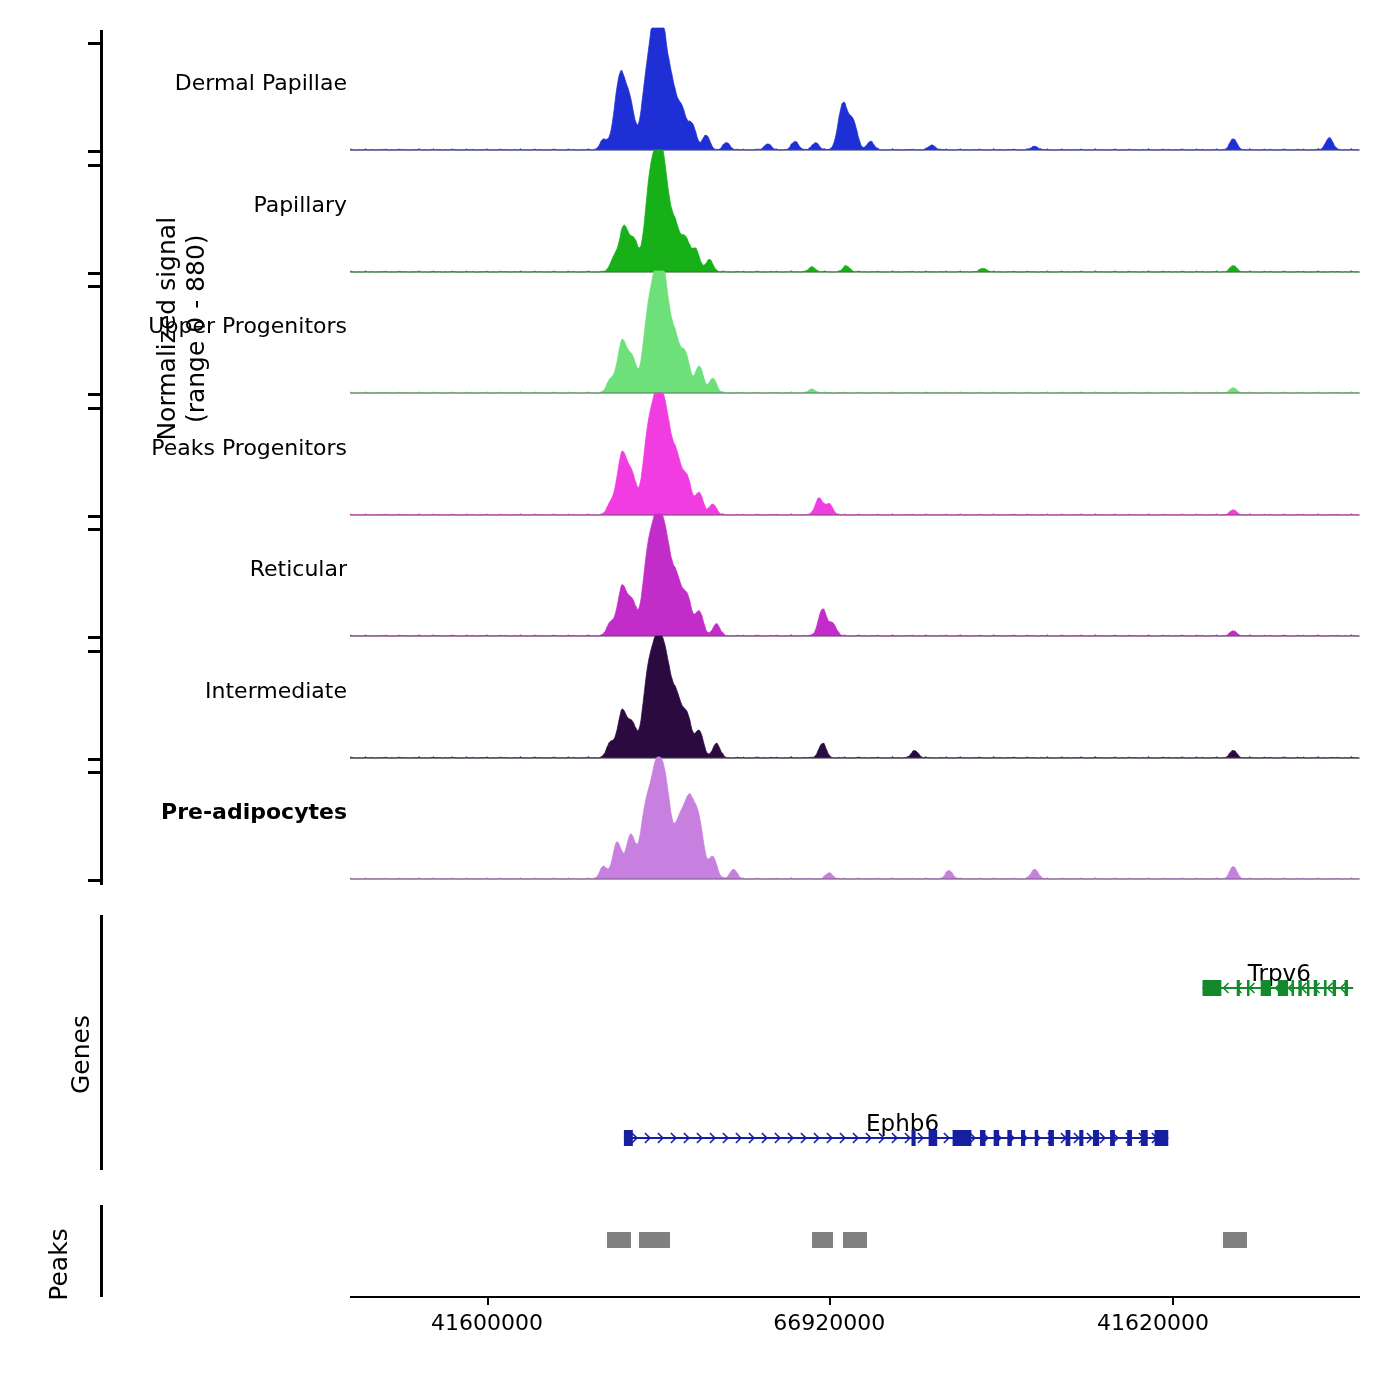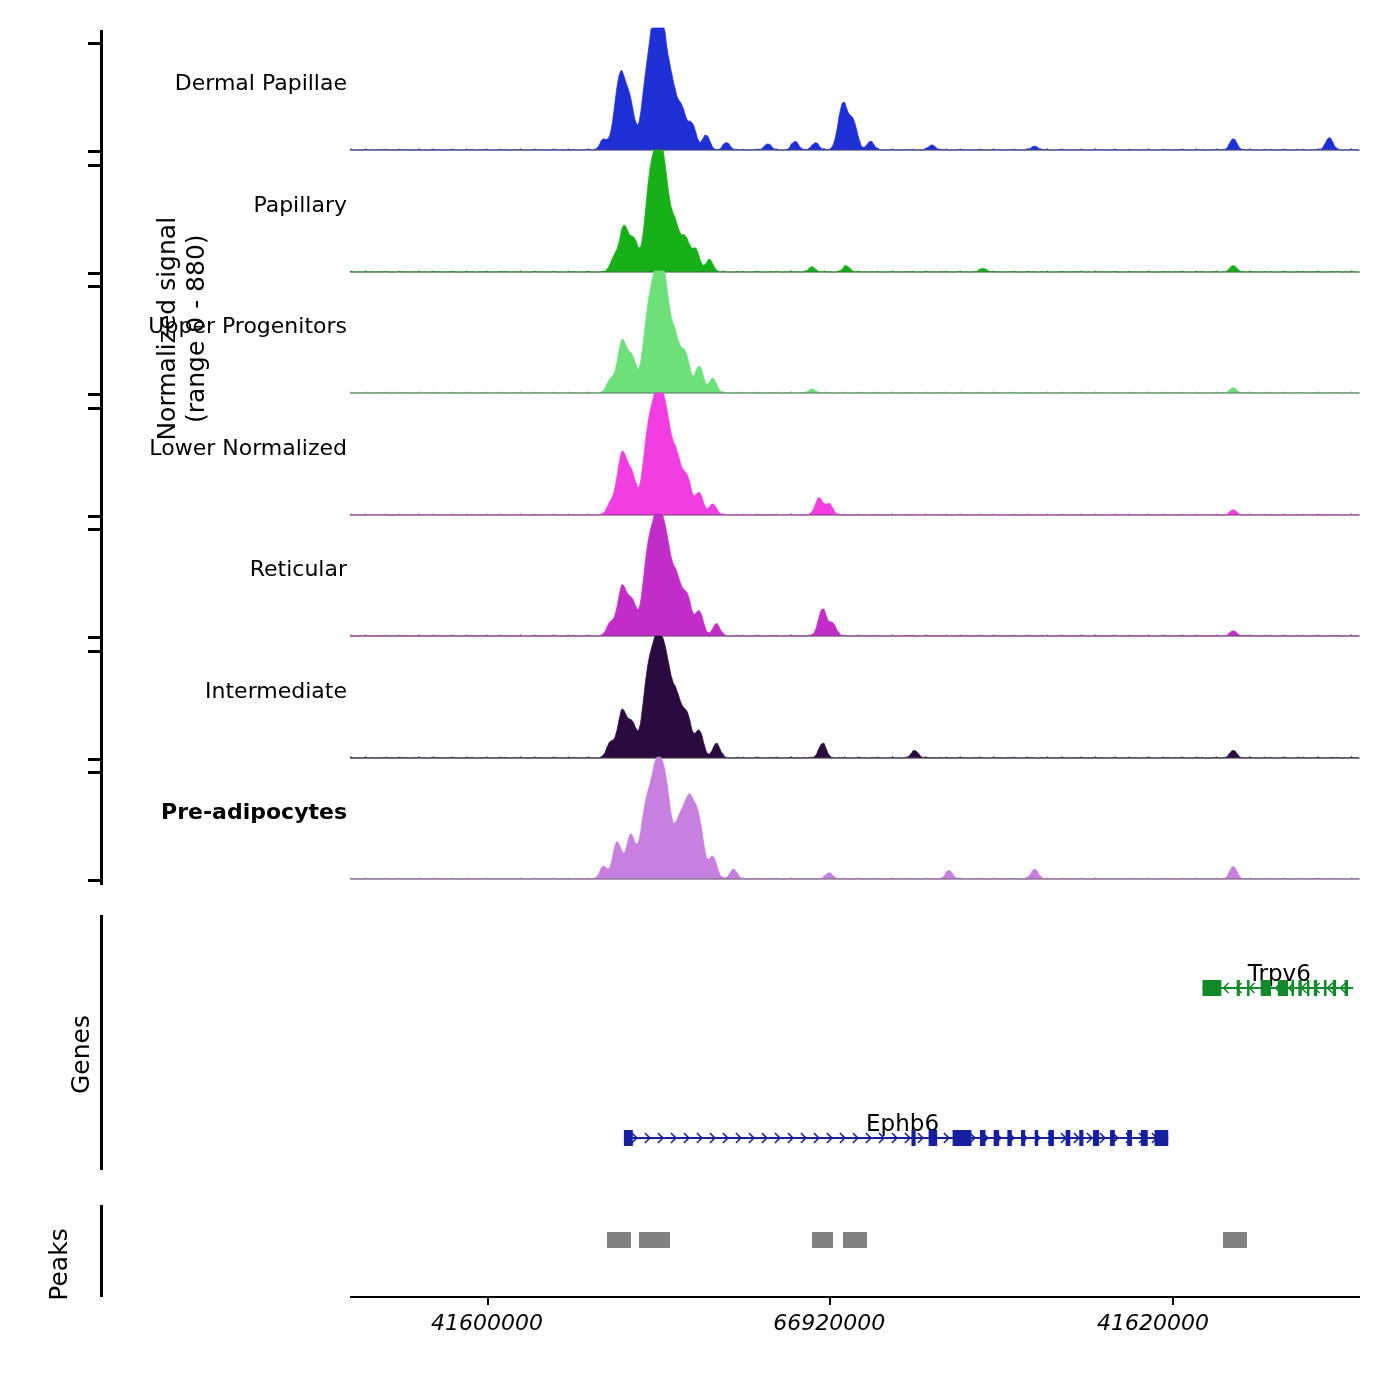--- a/index.html
+++ b/index.html
@@ -57,21 +57,21 @@
   .genes-panel{position:absolute;left:350px;top:910px;width:1010px;height:280px;}
   .gene-name{position:absolute;font-size:23px;white-space:nowrap;}
 
   
   .peaks-panel{position:absolute;left:350px;top:1205px;width:1010px;height:70px;}
   .peak{position:absolute;height:16px;background:#808080;top:27px;}
 
   
   .xaxis-line{position:absolute;left:350px;top:1296px;width:1010px;height:2px;background:#000;}
   .xtick{position:absolute;width:2px;height:9px;background:#000;top:1296px;}
-  .xticklabel{position:absolute;top:1310px;font-size:22px;transform:translateX(-50%);white-space:nowrap;font-style:italic;}
+  .xticklabel{position:absolute;top:1310px;font-size:22px;transform:translateX(-50%);white-space:nowrap;}
   .xaxis-title{position:absolute;left:350px;top:1345px;width:1010px;text-align:center;font-size:28px;}
 </style>
 </head>
 <body>
 
 <div class="root">
 
   <div class="ylabel">Normalized signal
 (range 0 - 880)</div>
   <div class="ylabel-genes">Genes</div>
@@ -97,21 +97,21 @@
         </svg>
       </div>
       <div class="track" style="top: 265px;">
         <div class="tracklabel">Upper Progenitors</div>
         <svg viewBox="0 0 1010 130" preserveAspectRatio="none">
           <path d="M0,128 L0,127.3 L1,126.9 L2,127.7 L3,127.5 L4,128.0 L5,128.0 L6,128.0 L7,128.0 L8,128.0 L9,127.8 L10,128.0 L11,128.0 L12,128.0 L13,127.9 L14,128.0 L15,126.8 L16,127.0 L17,128.0 L18,127.7 L19,128.0 L20,128.0 L21,127.4 L22,127.6 L23,128.0 L24,128.0 L25,128.0 L26,128.0 L27,128.0 L28,127.8 L29,128.0 L30,127.3 L31,127.9 L32,128.0 L33,127.5 L34,127.4 L35,127.6 L36,126.9 L37,127.7 L38,128.0 L39,128.0 L40,128.0 L41,128.0 L42,127.6 L43,128.0 L44,128.0 L45,128.0 L46,128.0 L47,128.0 L48,127.0 L49,127.2 L50,127.6 L51,127.2 L52,128.0 L53,128.0 L54,127.4 L55,127.8 L56,128.0 L57,127.7 L58,128.0 L59,128.0 L60,128.0 L61,128.0 L62,128.0 L63,127.1 L64,128.0 L65,128.0 L66,127.6 L67,128.0 L68,127.6 L69,126.6 L70,127.5 L71,128.0 L72,128.0 L73,128.0 L74,128.0 L75,127.7 L76,128.0 L77,128.0 L78,128.0 L79,128.0 L80,128.0 L81,127.4 L82,127.6 L83,127.3 L84,126.8 L85,128.0 L86,128.0 L87,127.6 L88,128.0 L89,127.7 L90,127.3 L91,128.0 L92,128.0 L93,128.0 L94,128.0 L95,128.0 L96,127.3 L97,128.0 L98,128.0 L99,127.7 L100,128.0 L101,127.7 L102,126.8 L103,127.5 L104,127.4 L105,127.6 L106,128.0 L107,128.0 L108,128.0 L109,128.0 L110,128.0 L111,127.8 L112,128.0 L113,128.0 L114,128.0 L115,128.0 L116,127.2 L117,126.8 L118,127.9 L119,127.8 L120,127.7 L121,128.0 L122,127.6 L123,127.2 L124,128.0 L125,128.0 L126,128.0 L127,128.0 L128,128.0 L129,127.8 L130,128.0 L131,127.6 L132,127.7 L133,128.0 L134,127.8 L135,127.3 L136,127.7 L137,126.9 L138,127.2 L139,128.0 L140,128.0 L141,128.0 L142,128.0 L143,127.8 L144,127.8 L145,128.0 L146,128.0 L147,128.0 L148,128.0 L149,127.4 L150,127.0 L151,127.7 L152,127.2 L153,127.7 L154,128.0 L155,127.6 L156,127.5 L157,128.0 L158,127.6 L159,128.0 L160,128.0 L161,128.0 L162,128.0 L163,128.0 L164,127.4 L165,127.7 L166,128.0 L167,127.8 L168,127.9 L169,127.9 L170,126.7 L171,127.1 L172,128.0 L173,127.8 L174,128.0 L175,128.0 L176,127.8 L177,128.0 L178,128.0 L179,128.0 L180,128.0 L181,128.0 L182,127.8 L183,127.7 L184,127.6 L185,126.8 L186,127.7 L187,128.0 L188,127.6 L189,127.9 L190,127.9 L191,127.1 L192,128.0 L193,128.0 L194,128.0 L195,128.0 L196,128.0 L197,127.5 L198,127.9 L199,128.0 L200,127.7 L201,128.0 L202,128.0 L203,126.9 L204,127.3 L205,127.5 L206,127.2 L207,128.0 L208,128.0 L209,127.9 L210,128.0 L211,128.0 L212,127.7 L213,128.0 L214,128.0 L215,128.0 L216,128.0 L217,127.7 L218,126.7 L219,127.6 L220,127.9 L221,127.5 L222,128.0 L223,127.8 L224,127.0 L225,127.9 L226,128.0 L227,128.0 L228,128.0 L229,128.0 L230,127.9 L231,128.0 L232,127.9 L233,127.5 L234,128.0 L235,128.0 L236,127.3 L237,127.7 L238,127.1 L239,126.8 L240,128.0 L241,128.0 L242,128.0 L243,128.0 L244,128.0 L245,127.6 L246,128.0 L247,128.0 L248,128.0 L249,127.9 L250,127.7 L251,126.6 L252,126.8 L253,125.7 L254,124.6 L255,123.6 L256,121.4 L257,118.6 L258,117.0 L259,114.7 L260,113.4 L261,112.4 L262,111.4 L263,110.3 L264,108.5 L265,105.3 L266,101.2 L267,96.8 L268,91.3 L269,85.6 L270,80.9 L271,76.3 L272,74.0 L273,74.6 L274,75.5 L275,77.8 L276,80.3 L277,82.6 L278,84.3 L279,85.8 L280,86.8 L281,87.8 L282,89.2 L283,91.3 L284,93.8 L285,97.2 L286,99.4 L287,102.3 L288,104.0 L289,102.9 L290,99.9 L291,95.1 L292,87.2 L293,79.4 L294,70.7 L295,61.6 L296,52.9 L297,45.0 L298,37.7 L299,31.5 L300,26.0 L301,20.3 L302,15.2 L303,10.0 L304,6.0 L305,6.0 L306,6.0 L307,6.0 L308,6.0 L309,6.0 L310,6.0 L311,6.0 L312,6.0 L313,6.0 L314,6.0 L315,7.3 L316,15.1 L317,23.3 L318,31.3 L319,37.6 L320,44.5 L321,50.4 L322,54.1 L323,58.1 L324,61.1 L325,63.2 L326,67.0 L327,71.0 L328,74.3 L329,77.6 L330,80.1 L331,81.8 L332,82.8 L333,83.4 L334,83.6 L335,85.3 L336,87.5 L337,90.2 L338,94.4 L339,98.6 L340,102.3 L341,107.1 L342,109.9 L343,110.8 L344,110.4 L345,108.7 L346,105.6 L347,103.6 L348,101.7 L349,100.9 L350,101.5 L351,103.4 L352,105.7 L353,109.8 L354,113.3 L355,115.9 L356,118.7 L357,119.6 L358,118.5 L359,117.9 L360,116.0 L361,114.2 L362,113.6 L363,113.3 L364,113.9 L365,115.5 L366,117.7 L367,119.5 L368,122.4 L369,124.3 L370,125.6 L371,126.7 L372,126.7 L373,126.3 L374,127.4 L375,127.6 L376,127.7 L377,128.0 L378,128.0 L379,127.6 L380,128.0 L381,128.0 L382,128.0 L383,128.0 L384,128.0 L385,127.8 L386,128.0 L387,127.3 L388,127.1 L389,128.0 L390,127.9 L391,127.5 L392,128.0 L393,127.2 L394,127.1 L395,128.0 L396,128.0 L397,128.0 L398,128.0 L399,128.0 L400,127.7 L401,128.0 L402,128.0 L403,128.0 L404,128.0 L405,127.6 L406,127.0 L407,127.5 L408,127.0 L409,127.5 L410,128.0 L411,128.0 L412,127.9 L413,128.0 L414,127.6 L415,128.0 L416,128.0 L417,128.0 L418,128.0 L419,128.0 L420,127.3 L421,127.2 L422,128.0 L423,127.5 L424,127.8 L425,128.0 L426,127.1 L427,127.2 L428,128.0 L429,127.7 L430,128.0 L431,128.0 L432,128.0 L433,128.0 L434,128.0 L435,127.6 L436,128.0 L437,128.0 L438,127.8 L439,127.7 L440,127.6 L441,126.6 L442,127.3 L443,128.0 L444,127.8 L445,128.0 L446,128.0 L447,127.4 L448,128.0 L449,128.0 L450,128.0 L451,128.0 L452,128.0 L453,127.5 L454,127.4 L455,127.4 L456,126.5 L457,126.9 L458,126.4 L459,125.0 L460,124.6 L461,124.2 L462,123.5 L463,124.4 L464,124.8 L465,125.4 L466,126.1 L467,126.7 L468,126.7 L469,127.5 L470,127.8 L471,127.9 L472,128.0 L473,127.9 L474,126.7 L475,127.3 L476,127.7 L477,127.4 L478,128.0 L479,128.0 L480,127.5 L481,128.0 L482,128.0 L483,128.0 L484,128.0 L485,128.0 L486,128.0 L487,128.0 L488,127.7 L489,127.0 L490,128.0 L491,128.0 L492,127.5 L493,128.0 L494,127.4 L495,126.8 L496,128.0 L497,128.0 L498,128.0 L499,128.0 L500,128.0 L501,127.6 L502,128.0 L503,128.0 L504,128.0 L505,128.0 L506,128.0 L507,127.1 L508,127.5 L509,127.1 L510,127.1 L511,128.0 L512,128.0 L513,127.7 L514,128.0 L515,127.8 L516,127.7 L517,128.0 L518,128.0 L519,128.0 L520,128.0 L521,127.8 L522,127.1 L523,128.0 L524,127.7 L525,127.7 L526,128.0 L527,127.4 L528,126.9 L529,127.8 L530,127.6 L531,128.0 L532,128.0 L533,128.0 L534,128.0 L535,128.0 L536,127.8 L537,128.0 L538,128.0 L539,128.0 L540,127.7 L541,127.9 L542,126.8 L543,126.9 L544,128.0 L545,127.8 L546,128.0 L547,128.0 L548,127.5 L549,127.6 L550,128.0 L551,128.0 L552,128.0 L553,128.0 L554,128.0 L555,127.6 L556,128.0 L557,127.3 L558,127.8 L559,128.0 L560,127.5 L561,127.3 L562,127.7 L563,127.0 L564,127.8 L565,128.0 L566,128.0 L567,128.0 L568,128.0 L569,127.6 L570,128.0 L571,128.0 L572,128.0 L573,128.0 L574,128.0 L575,126.9 L576,127.0 L577,127.7 L578,127.3 L579,128.0 L580,128.0 L581,127.5 L582,127.8 L583,128.0 L584,127.8 L585,128.0 L586,128.0 L587,128.0 L588,128.0 L589,128.0 L590,127.1 L591,127.8 L592,128.0 L593,127.6 L594,127.9 L595,127.7 L596,126.7 L597,127.6 L598,128.0 L599,128.0 L600,128.0 L601,128.0 L602,127.7 L603,128.0 L604,128.0 L605,128.0 L606,128.0 L607,128.0 L608,127.3 L609,127.5 L610,127.3 L611,126.8 L612,128.0 L613,128.0 L614,127.6 L615,128.0 L616,127.9 L617,127.4 L618,128.0 L619,128.0 L620,128.0 L621,128.0 L622,128.0 L623,127.2 L624,127.9 L625,128.0 L626,127.6 L627,128.0 L628,127.8 L629,126.8 L630,127.5 L631,127.6 L632,127.6 L633,128.0 L634,128.0 L635,128.0 L636,128.0 L637,128.0 L638,127.8 L639,128.0 L640,128.0 L641,127.8 L642,128.0 L643,127.2 L644,126.7 L645,127.8 L646,127.9 L647,127.7 L648,128.0 L649,127.8 L650,127.3 L651,128.0 L652,128.0 L653,128.0 L654,128.0 L655,128.0 L656,127.6 L657,128.0 L658,127.5 L659,127.5 L660,128.0 L661,127.8 L662,127.2 L663,127.7 L664,127.0 L665,127.3 L666,128.0 L667,128.0 L668,128.0 L669,128.0 L670,127.9 L671,127.7 L672,128.0 L673,128.0 L674,128.0 L675,128.0 L676,127.4 L677,126.9 L678,127.6 L679,127.3 L680,127.7 L681,128.0 L682,127.7 L683,127.5 L684,128.0 L685,127.7 L686,128.0 L687,128.0 L688,128.0 L689,128.0 L690,128.0 L691,127.3 L692,127.6 L693,128.0 L694,127.8 L695,127.8 L696,127.9 L697,126.8 L698,127.1 L699,128.0 L700,127.9 L701,128.0 L702,128.0 L703,127.9 L704,128.0 L705,128.0 L706,128.0 L707,128.0 L708,128.0 L709,127.7 L710,127.5 L711,127.6 L712,126.8 L713,127.6 L714,128.0 L715,127.7 L716,127.9 L717,128.0 L718,127.2 L719,128.0 L720,128.0 L721,128.0 L722,128.0 L723,128.0 L724,127.4 L725,127.8 L726,128.0 L727,127.6 L728,128.0 L729,128.0 L730,126.9 L731,127.2 L732,127.6 L733,127.3 L734,128.0 L735,128.0 L736,128.0 L737,128.0 L738,128.0 L739,127.7 L740,128.0 L741,128.0 L742,128.0 L743,128.0 L744,127.7 L745,126.6 L746,127.5 L747,127.9 L748,127.5 L749,128.0 L750,128.0 L751,127.1 L752,128.0 L753,128.0 L754,128.0 L755,128.0 L756,128.0 L757,127.8 L758,128.0 L759,127.9 L760,127.4 L761,128.0 L762,128.0 L763,127.3 L764,127.6 L765,127.2 L766,126.9 L767,128.0 L768,128.0 L769,128.0 L770,128.0 L771,128.0 L772,127.6 L773,128.0 L774,128.0 L775,128.0 L776,128.0 L777,127.9 L778,126.9 L779,127.6 L780,127.4 L781,127.4 L782,128.0 L783,127.9 L784,127.3 L785,128.0 L786,127.7 L787,127.9 L788,128.0 L789,128.0 L790,128.0 L791,128.0 L792,127.7 L793,127.4 L794,128.0 L795,128.0 L796,127.7 L797,128.0 L798,127.1 L799,126.7 L800,127.9 L801,127.8 L802,128.0 L803,128.0 L804,128.0 L805,127.7 L806,128.0 L807,128.0 L808,128.0 L809,128.0 L810,128.0 L811,127.5 L812,127.8 L813,127.0 L814,127.2 L815,128.0 L816,127.8 L817,127.7 L818,128.0 L819,127.2 L820,127.6 L821,128.0 L822,128.0 L823,128.0 L824,128.0 L825,127.8 L826,127.6 L827,128.0 L828,127.7 L829,128.0 L830,128.0 L831,127.2 L832,127.0 L833,127.6 L834,127.1 L835,128.0 L836,128.0 L837,128.0 L838,128.0 L839,128.0 L840,127.7 L841,128.0 L842,128.0 L843,128.0 L844,128.0 L845,128.0 L846,126.8 L847,127.3 L848,128.0 L849,127.5 L850,128.0 L851,128.0 L852,127.1 L853,127.6 L854,128.0 L855,128.0 L856,128.0 L857,128.0 L858,128.0 L859,128.0 L860,128.0 L861,127.4 L862,128.0 L863,128.0 L864,127.5 L865,127.6 L866,127.4 L867,126.7 L868,127.8 L869,128.0 L870,128.0 L871,128.0 L872,128.0 L873,127.4 L874,127.9 L875,127.8 L876,127.5 L877,127.2 L878,126.6 L879,125.0 L880,124.5 L881,123.7 L882,122.7 L883,123.1 L884,123.2 L885,122.9 L886,124.2 L887,125.1 L888,125.7 L889,126.8 L890,127.3 L891,127.6 L892,127.8 L893,127.9 L894,127.3 L895,128.0 L896,128.0 L897,127.7 L898,128.0 L899,127.4 L900,126.6 L901,127.6 L902,127.8 L903,127.8 L904,128.0 L905,128.0 L906,127.6 L907,128.0 L908,128.0 L909,128.0 L910,128.0 L911,128.0 L912,127.7 L913,127.9 L914,127.3 L915,127.0 L916,128.0 L917,128.0 L918,127.5 L919,128.0 L920,127.4 L921,127.2 L922,128.0 L923,128.0 L924,128.0 L925,128.0 L926,128.0 L927,127.5 L928,128.0 L929,128.0 L930,127.9 L931,128.0 L932,127.6 L933,126.9 L934,127.5 L935,127.1 L936,127.5 L937,128.0 L938,128.0 L939,127.9 L940,128.0 L941,127.8 L942,128.0 L943,128.0 L944,128.0 L945,128.0 L946,128.0 L947,127.2 L948,127.0 L949,128.0 L950,127.6 L951,127.8 L952,128.0 L953,127.2 L954,127.2 L955,128.0 L956,127.9 L957,128.0 L958,128.0 L959,128.0 L960,128.0 L961,128.0 L962,127.6 L963,128.0 L964,128.0 L965,127.8 L966,127.5 L967,127.6 L968,126.7 L969,127.3 L970,128.0 L971,128.0 L972,128.0 L973,128.0 L974,127.5 L975,128.0 L976,128.0 L977,128.0 L978,128.0 L979,128.0 L980,127.5 L981,127.4 L982,127.7 L983,127.2 L984,127.9 L985,128.0 L986,127.3 L987,127.5 L988,127.8 L989,127.3 L990,128.0 L991,128.0 L992,128.0 L993,128.0 L994,128.0 L995,127.4 L996,128.0 L997,128.0 L998,127.9 L999,128.0 L1000,127.9 L1001,126.6 L1002,127.2 L1003,127.8 L1004,127.5 L1005,128.0 L1006,128.0 L1007,127.6 L1008,128.0 L1009,128.0 L1009,128 Z" fill="#6ee07a" stroke="#6ee07a" stroke-width="0.7"></path>
           <line x1="0" y1="128" x2="1010" y2="128" stroke="#555" stroke-width="0.8"></line>
         </svg>
       </div>
       <div class="track" style="top: 386.5px;">
-        <div class="tracklabel">Lower Normalized</div>
+        <div class="tracklabel">Peaks Progenitors</div>
         <svg viewBox="0 0 1010 130" preserveAspectRatio="none">
           <path d="M0,128 L0,127.3 L1,126.9 L2,127.7 L3,127.5 L4,128.0 L5,128.0 L6,128.0 L7,128.0 L8,128.0 L9,127.8 L10,128.0 L11,128.0 L12,128.0 L13,127.9 L14,128.0 L15,126.8 L16,127.0 L17,128.0 L18,127.7 L19,128.0 L20,128.0 L21,127.4 L22,127.6 L23,128.0 L24,128.0 L25,128.0 L26,128.0 L27,128.0 L28,127.8 L29,128.0 L30,127.3 L31,127.9 L32,128.0 L33,127.5 L34,127.4 L35,127.6 L36,126.9 L37,127.7 L38,128.0 L39,128.0 L40,128.0 L41,128.0 L42,127.6 L43,128.0 L44,128.0 L45,128.0 L46,128.0 L47,128.0 L48,127.0 L49,127.2 L50,127.6 L51,127.2 L52,128.0 L53,128.0 L54,127.4 L55,127.8 L56,128.0 L57,127.7 L58,128.0 L59,128.0 L60,128.0 L61,128.0 L62,128.0 L63,127.1 L64,128.0 L65,128.0 L66,127.6 L67,128.0 L68,127.6 L69,126.6 L70,127.5 L71,128.0 L72,128.0 L73,128.0 L74,128.0 L75,127.7 L76,128.0 L77,128.0 L78,128.0 L79,128.0 L80,128.0 L81,127.4 L82,127.6 L83,127.3 L84,126.8 L85,128.0 L86,128.0 L87,127.6 L88,128.0 L89,127.7 L90,127.3 L91,128.0 L92,128.0 L93,128.0 L94,128.0 L95,128.0 L96,127.3 L97,128.0 L98,128.0 L99,127.7 L100,128.0 L101,127.7 L102,126.8 L103,127.5 L104,127.4 L105,127.6 L106,128.0 L107,128.0 L108,128.0 L109,128.0 L110,128.0 L111,127.8 L112,128.0 L113,128.0 L114,128.0 L115,128.0 L116,127.2 L117,126.8 L118,127.9 L119,127.8 L120,127.7 L121,128.0 L122,127.6 L123,127.2 L124,128.0 L125,128.0 L126,128.0 L127,128.0 L128,128.0 L129,127.8 L130,128.0 L131,127.6 L132,127.7 L133,128.0 L134,127.8 L135,127.3 L136,127.7 L137,126.9 L138,127.2 L139,128.0 L140,128.0 L141,128.0 L142,128.0 L143,127.8 L144,127.8 L145,128.0 L146,128.0 L147,128.0 L148,128.0 L149,127.4 L150,127.0 L151,127.7 L152,127.2 L153,127.7 L154,128.0 L155,127.6 L156,127.5 L157,128.0 L158,127.6 L159,128.0 L160,128.0 L161,128.0 L162,128.0 L163,128.0 L164,127.4 L165,127.7 L166,128.0 L167,127.8 L168,127.9 L169,127.9 L170,126.7 L171,127.1 L172,128.0 L173,127.8 L174,128.0 L175,128.0 L176,127.8 L177,128.0 L178,128.0 L179,128.0 L180,128.0 L181,128.0 L182,127.8 L183,127.7 L184,127.6 L185,126.8 L186,127.7 L187,128.0 L188,127.6 L189,127.9 L190,127.9 L191,127.1 L192,128.0 L193,128.0 L194,128.0 L195,128.0 L196,128.0 L197,127.5 L198,127.9 L199,128.0 L200,127.7 L201,128.0 L202,128.0 L203,126.9 L204,127.3 L205,127.5 L206,127.2 L207,128.0 L208,128.0 L209,127.9 L210,128.0 L211,128.0 L212,127.7 L213,128.0 L214,128.0 L215,128.0 L216,128.0 L217,127.7 L218,126.7 L219,127.6 L220,127.9 L221,127.5 L222,128.0 L223,127.8 L224,127.0 L225,127.9 L226,128.0 L227,128.0 L228,128.0 L229,128.0 L230,127.9 L231,128.0 L232,127.9 L233,127.5 L234,128.0 L235,128.0 L236,127.3 L237,127.7 L238,127.1 L239,126.8 L240,128.0 L241,128.0 L242,128.0 L243,128.0 L244,128.0 L245,127.6 L246,128.0 L247,128.0 L248,128.0 L249,127.9 L250,127.8 L251,126.7 L252,127.0 L253,126.1 L254,125.2 L255,124.5 L256,122.5 L257,119.9 L258,118.4 L259,115.9 L260,114.2 L261,112.5 L262,110.5 L263,108.1 L264,104.9 L265,100.4 L266,94.9 L267,89.3 L268,82.9 L269,76.6 L270,71.4 L271,66.5 L272,63.9 L273,64.4 L274,65.2 L275,67.6 L276,70.2 L277,72.9 L278,75.0 L279,77.3 L280,79.1 L281,80.9 L282,83.2 L283,86.1 L284,89.3 L285,93.2 L286,95.8 L287,98.9 L288,100.7 L289,99.6 L290,96.6 L291,91.7 L292,83.7 L293,75.9 L294,67.3 L295,58.3 L296,49.8 L297,42.2 L298,35.3 L299,29.6 L300,24.8 L301,20.0 L302,16.0 L303,12.0 L304,7.5 L305,6.0 L306,6.0 L307,6.0 L308,6.0 L309,6.0 L310,6.0 L311,6.0 L312,6.0 L313,6.0 L314,8.5 L315,12.6 L316,17.5 L317,23.0 L318,29.0 L319,33.9 L320,40.2 L321,45.8 L322,49.6 L323,53.5 L324,56.2 L325,57.6 L326,60.6 L327,63.9 L328,67.1 L329,70.7 L330,74.4 L331,77.7 L332,80.4 L333,82.4 L334,83.2 L335,84.7 L336,85.8 L337,87.0 L338,89.7 L339,92.7 L340,95.9 L341,101.1 L342,104.9 L343,107.4 L344,108.8 L345,108.8 L346,107.4 L347,106.6 L348,105.5 L349,105.2 L350,106.0 L351,107.9 L352,110.0 L353,113.6 L354,116.6 L355,118.9 L356,121.4 L357,122.2 L358,121.1 L359,120.7 L360,119.2 L361,117.7 L362,117.3 L363,117.0 L364,117.5 L365,118.7 L366,120.5 L367,121.7 L368,124.0 L369,125.5 L370,126.3 L371,127.2 L372,127.0 L373,126.4 L374,127.5 L375,127.6 L376,127.7 L377,128.0 L378,128.0 L379,127.6 L380,128.0 L381,128.0 L382,128.0 L383,128.0 L384,128.0 L385,127.8 L386,128.0 L387,127.3 L388,127.1 L389,128.0 L390,127.9 L391,127.5 L392,128.0 L393,127.2 L394,127.1 L395,128.0 L396,128.0 L397,128.0 L398,128.0 L399,128.0 L400,127.7 L401,128.0 L402,128.0 L403,128.0 L404,128.0 L405,127.6 L406,127.0 L407,127.5 L408,127.0 L409,127.5 L410,128.0 L411,128.0 L412,127.9 L413,128.0 L414,127.6 L415,128.0 L416,128.0 L417,128.0 L418,128.0 L419,128.0 L420,127.3 L421,127.2 L422,128.0 L423,127.5 L424,127.8 L425,128.0 L426,127.1 L427,127.2 L428,128.0 L429,127.7 L430,128.0 L431,128.0 L432,128.0 L433,128.0 L434,128.0 L435,127.6 L436,128.0 L437,128.0 L438,127.8 L439,127.7 L440,127.6 L441,126.6 L442,127.3 L443,128.0 L444,127.8 L445,128.0 L446,128.0 L447,127.4 L448,128.0 L449,128.0 L450,128.0 L451,128.0 L452,128.0 L453,127.6 L454,127.6 L455,127.8 L456,127.1 L457,127.9 L458,127.8 L459,126.8 L460,126.5 L461,125.9 L462,124.2 L463,123.3 L464,121.1 L465,118.4 L466,115.7 L467,113.3 L468,111.0 L469,110.8 L470,111.1 L471,112.3 L472,114.1 L473,115.8 L474,115.9 L475,117.1 L476,117.5 L477,116.7 L478,116.7 L479,116.5 L480,116.5 L481,118.1 L482,119.7 L483,121.5 L484,123.4 L485,124.9 L486,126.1 L487,126.9 L488,127.1 L489,126.7 L490,127.9 L491,127.9 L492,127.5 L493,128.0 L494,127.4 L495,126.8 L496,128.0 L497,128.0 L498,128.0 L499,128.0 L500,128.0 L501,127.6 L502,128.0 L503,128.0 L504,128.0 L505,128.0 L506,128.0 L507,127.1 L508,127.5 L509,127.1 L510,127.1 L511,128.0 L512,128.0 L513,127.7 L514,128.0 L515,127.8 L516,127.7 L517,128.0 L518,128.0 L519,128.0 L520,128.0 L521,127.8 L522,127.1 L523,128.0 L524,127.7 L525,127.7 L526,128.0 L527,127.4 L528,126.9 L529,127.8 L530,127.6 L531,128.0 L532,128.0 L533,128.0 L534,128.0 L535,128.0 L536,127.8 L537,128.0 L538,128.0 L539,128.0 L540,127.7 L541,127.9 L542,126.8 L543,126.9 L544,128.0 L545,127.8 L546,128.0 L547,128.0 L548,127.5 L549,127.6 L550,128.0 L551,128.0 L552,128.0 L553,128.0 L554,128.0 L555,127.6 L556,128.0 L557,127.3 L558,127.8 L559,128.0 L560,127.5 L561,127.3 L562,127.7 L563,127.0 L564,127.8 L565,128.0 L566,128.0 L567,128.0 L568,128.0 L569,127.6 L570,128.0 L571,128.0 L572,128.0 L573,128.0 L574,128.0 L575,126.9 L576,127.0 L577,127.7 L578,127.3 L579,128.0 L580,128.0 L581,127.5 L582,127.8 L583,128.0 L584,127.8 L585,128.0 L586,128.0 L587,128.0 L588,128.0 L589,128.0 L590,127.1 L591,127.8 L592,128.0 L593,127.6 L594,127.9 L595,127.7 L596,126.7 L597,127.6 L598,128.0 L599,128.0 L600,128.0 L601,128.0 L602,127.7 L603,128.0 L604,128.0 L605,128.0 L606,128.0 L607,128.0 L608,127.3 L609,127.5 L610,127.3 L611,126.8 L612,128.0 L613,128.0 L614,127.6 L615,128.0 L616,127.9 L617,127.4 L618,128.0 L619,128.0 L620,128.0 L621,128.0 L622,128.0 L623,127.2 L624,127.9 L625,128.0 L626,127.6 L627,128.0 L628,127.8 L629,126.8 L630,127.5 L631,127.6 L632,127.6 L633,128.0 L634,128.0 L635,128.0 L636,128.0 L637,128.0 L638,127.8 L639,128.0 L640,128.0 L641,127.8 L642,128.0 L643,127.2 L644,126.7 L645,127.8 L646,127.9 L647,127.7 L648,128.0 L649,127.8 L650,127.3 L651,128.0 L652,128.0 L653,128.0 L654,128.0 L655,128.0 L656,127.6 L657,128.0 L658,127.5 L659,127.5 L660,128.0 L661,127.8 L662,127.2 L663,127.7 L664,127.0 L665,127.3 L666,128.0 L667,128.0 L668,128.0 L669,128.0 L670,127.9 L671,127.7 L672,128.0 L673,128.0 L674,128.0 L675,128.0 L676,127.4 L677,126.9 L678,127.6 L679,127.3 L680,127.7 L681,128.0 L682,127.7 L683,127.5 L684,128.0 L685,127.7 L686,128.0 L687,128.0 L688,128.0 L689,128.0 L690,128.0 L691,127.3 L692,127.6 L693,128.0 L694,127.8 L695,127.8 L696,127.9 L697,126.8 L698,127.1 L699,128.0 L700,127.9 L701,128.0 L702,128.0 L703,127.9 L704,128.0 L705,128.0 L706,128.0 L707,128.0 L708,128.0 L709,127.7 L710,127.5 L711,127.6 L712,126.8 L713,127.6 L714,128.0 L715,127.7 L716,127.9 L717,128.0 L718,127.2 L719,128.0 L720,128.0 L721,128.0 L722,128.0 L723,128.0 L724,127.4 L725,127.8 L726,128.0 L727,127.6 L728,128.0 L729,128.0 L730,126.9 L731,127.2 L732,127.6 L733,127.3 L734,128.0 L735,128.0 L736,128.0 L737,128.0 L738,128.0 L739,127.7 L740,128.0 L741,128.0 L742,128.0 L743,128.0 L744,127.7 L745,126.6 L746,127.5 L747,127.9 L748,127.5 L749,128.0 L750,128.0 L751,127.1 L752,128.0 L753,128.0 L754,128.0 L755,128.0 L756,128.0 L757,127.8 L758,128.0 L759,127.9 L760,127.4 L761,128.0 L762,128.0 L763,127.3 L764,127.6 L765,127.2 L766,126.9 L767,128.0 L768,128.0 L769,128.0 L770,128.0 L771,128.0 L772,127.6 L773,128.0 L774,128.0 L775,128.0 L776,128.0 L777,127.9 L778,126.9 L779,127.6 L780,127.4 L781,127.4 L782,128.0 L783,127.9 L784,127.3 L785,128.0 L786,127.7 L787,127.9 L788,128.0 L789,128.0 L790,128.0 L791,128.0 L792,127.7 L793,127.4 L794,128.0 L795,128.0 L796,127.7 L797,128.0 L798,127.1 L799,126.7 L800,127.9 L801,127.8 L802,128.0 L803,128.0 L804,128.0 L805,127.7 L806,128.0 L807,128.0 L808,128.0 L809,128.0 L810,128.0 L811,127.5 L812,127.8 L813,127.0 L814,127.2 L815,128.0 L816,127.8 L817,127.7 L818,128.0 L819,127.2 L820,127.6 L821,128.0 L822,128.0 L823,128.0 L824,128.0 L825,127.8 L826,127.6 L827,128.0 L828,127.7 L829,128.0 L830,128.0 L831,127.2 L832,127.0 L833,127.6 L834,127.1 L835,128.0 L836,128.0 L837,128.0 L838,128.0 L839,128.0 L840,127.7 L841,128.0 L842,128.0 L843,128.0 L844,128.0 L845,128.0 L846,126.8 L847,127.3 L848,128.0 L849,127.5 L850,128.0 L851,128.0 L852,127.1 L853,127.6 L854,128.0 L855,128.0 L856,128.0 L857,128.0 L858,128.0 L859,128.0 L860,128.0 L861,127.4 L862,128.0 L863,128.0 L864,127.5 L865,127.6 L866,127.4 L867,126.7 L868,127.8 L869,128.0 L870,128.0 L871,128.0 L872,128.0 L873,127.4 L874,127.9 L875,127.8 L876,127.5 L877,127.2 L878,126.6 L879,125.0 L880,124.5 L881,123.7 L882,122.7 L883,123.1 L884,123.2 L885,122.9 L886,124.2 L887,125.1 L888,125.7 L889,126.8 L890,127.3 L891,127.6 L892,127.8 L893,127.9 L894,127.3 L895,128.0 L896,128.0 L897,127.7 L898,128.0 L899,127.4 L900,126.6 L901,127.6 L902,127.8 L903,127.8 L904,128.0 L905,128.0 L906,127.6 L907,128.0 L908,128.0 L909,128.0 L910,128.0 L911,128.0 L912,127.7 L913,127.9 L914,127.3 L915,127.0 L916,128.0 L917,128.0 L918,127.5 L919,128.0 L920,127.4 L921,127.2 L922,128.0 L923,128.0 L924,128.0 L925,128.0 L926,128.0 L927,127.5 L928,128.0 L929,128.0 L930,127.9 L931,128.0 L932,127.6 L933,126.9 L934,127.5 L935,127.1 L936,127.5 L937,128.0 L938,128.0 L939,127.9 L940,128.0 L941,127.8 L942,128.0 L943,128.0 L944,128.0 L945,128.0 L946,128.0 L947,127.2 L948,127.0 L949,128.0 L950,127.6 L951,127.8 L952,128.0 L953,127.2 L954,127.2 L955,128.0 L956,127.9 L957,128.0 L958,128.0 L959,128.0 L960,128.0 L961,128.0 L962,127.6 L963,128.0 L964,128.0 L965,127.8 L966,127.5 L967,127.6 L968,126.7 L969,127.3 L970,128.0 L971,128.0 L972,128.0 L973,128.0 L974,127.5 L975,128.0 L976,128.0 L977,128.0 L978,128.0 L979,128.0 L980,127.5 L981,127.4 L982,127.7 L983,127.2 L984,127.9 L985,128.0 L986,127.3 L987,127.5 L988,127.8 L989,127.3 L990,128.0 L991,128.0 L992,128.0 L993,128.0 L994,128.0 L995,127.4 L996,128.0 L997,128.0 L998,127.9 L999,128.0 L1000,127.9 L1001,126.6 L1002,127.2 L1003,127.8 L1004,127.5 L1005,128.0 L1006,128.0 L1007,127.6 L1008,128.0 L1009,128.0 L1009,128 Z" fill="#f03ce0" stroke="#f03ce0" stroke-width="0.7"></path>
           <line x1="0" y1="128" x2="1010" y2="128" stroke="#555" stroke-width="0.8"></line>
         </svg>
       </div>
       <div class="track" style="top: 508px;">
         <div class="tracklabel">Reticular</div>
         <svg viewBox="0 0 1010 130" preserveAspectRatio="none">
           <path d="M0,128 L0,127.3 L1,126.9 L2,127.7 L3,127.5 L4,128.0 L5,128.0 L6,128.0 L7,128.0 L8,128.0 L9,127.8 L10,128.0 L11,128.0 L12,128.0 L13,127.9 L14,128.0 L15,126.8 L16,127.0 L17,128.0 L18,127.7 L19,128.0 L20,128.0 L21,127.4 L22,127.6 L23,128.0 L24,128.0 L25,128.0 L26,128.0 L27,128.0 L28,127.8 L29,128.0 L30,127.3 L31,127.9 L32,128.0 L33,127.5 L34,127.4 L35,127.6 L36,126.9 L37,127.7 L38,128.0 L39,128.0 L40,128.0 L41,128.0 L42,127.6 L43,128.0 L44,128.0 L45,128.0 L46,128.0 L47,128.0 L48,127.0 L49,127.2 L50,127.6 L51,127.2 L52,128.0 L53,128.0 L54,127.4 L55,127.8 L56,128.0 L57,127.7 L58,128.0 L59,128.0 L60,128.0 L61,128.0 L62,128.0 L63,127.1 L64,128.0 L65,128.0 L66,127.6 L67,128.0 L68,127.6 L69,126.6 L70,127.5 L71,128.0 L72,128.0 L73,128.0 L74,128.0 L75,127.7 L76,128.0 L77,128.0 L78,128.0 L79,128.0 L80,128.0 L81,127.4 L82,127.6 L83,127.3 L84,126.8 L85,128.0 L86,128.0 L87,127.6 L88,128.0 L89,127.7 L90,127.3 L91,128.0 L92,128.0 L93,128.0 L94,128.0 L95,128.0 L96,127.3 L97,128.0 L98,128.0 L99,127.7 L100,128.0 L101,127.7 L102,126.8 L103,127.5 L104,127.4 L105,127.6 L106,128.0 L107,128.0 L108,128.0 L109,128.0 L110,128.0 L111,127.8 L112,128.0 L113,128.0 L114,128.0 L115,128.0 L116,127.2 L117,126.8 L118,127.9 L119,127.8 L120,127.7 L121,128.0 L122,127.6 L123,127.2 L124,128.0 L125,128.0 L126,128.0 L127,128.0 L128,128.0 L129,127.8 L130,128.0 L131,127.6 L132,127.7 L133,128.0 L134,127.8 L135,127.3 L136,127.7 L137,126.9 L138,127.2 L139,128.0 L140,128.0 L141,128.0 L142,128.0 L143,127.8 L144,127.8 L145,128.0 L146,128.0 L147,128.0 L148,128.0 L149,127.4 L150,127.0 L151,127.7 L152,127.2 L153,127.7 L154,128.0 L155,127.6 L156,127.5 L157,128.0 L158,127.6 L159,128.0 L160,128.0 L161,128.0 L162,128.0 L163,128.0 L164,127.4 L165,127.7 L166,128.0 L167,127.8 L168,127.9 L169,127.9 L170,126.7 L171,127.1 L172,128.0 L173,127.8 L174,128.0 L175,128.0 L176,127.8 L177,128.0 L178,128.0 L179,128.0 L180,128.0 L181,128.0 L182,127.8 L183,127.7 L184,127.6 L185,126.8 L186,127.7 L187,128.0 L188,127.6 L189,127.9 L190,127.9 L191,127.1 L192,128.0 L193,128.0 L194,128.0 L195,128.0 L196,128.0 L197,127.5 L198,127.9 L199,128.0 L200,127.7 L201,128.0 L202,128.0 L203,126.9 L204,127.3 L205,127.5 L206,127.2 L207,128.0 L208,128.0 L209,127.9 L210,128.0 L211,128.0 L212,127.7 L213,128.0 L214,128.0 L215,128.0 L216,128.0 L217,127.7 L218,126.7 L219,127.6 L220,127.9 L221,127.5 L222,128.0 L223,127.8 L224,127.0 L225,127.9 L226,128.0 L227,128.0 L228,128.0 L229,128.0 L230,127.9 L231,128.0 L232,127.9 L233,127.5 L234,128.0 L235,128.0 L236,127.3 L237,127.7 L238,127.1 L239,126.8 L240,128.0 L241,128.0 L242,128.0 L243,128.0 L244,128.0 L245,127.6 L246,128.0 L247,128.0 L248,128.0 L249,127.9 L250,127.7 L251,126.6 L252,126.8 L253,125.7 L254,124.6 L255,123.6 L256,121.5 L257,118.7 L258,117.2 L259,114.9 L260,113.7 L261,112.9 L262,112.1 L263,111.2 L264,109.6 L265,106.8 L266,102.9 L267,98.7 L268,93.4 L269,87.9 L270,83.3 L271,78.7 L272,76.4 L273,77.1 L274,77.9 L275,80.1 L276,82.5 L277,84.6 L278,86.0 L279,87.3 L280,88.0 L281,88.7 L282,89.8 L283,91.5 L284,93.7 L285,96.7 L286,98.4 L287,100.7 L288,101.8 L289,100.0 L290,96.4 L291,91.0 L292,82.7 L293,74.5 L294,65.8 L295,56.7 L296,48.3 L297,40.7 L298,34.0 L299,28.5 L300,23.9 L301,19.4 L302,15.7 L303,12.1 L304,8.1 L305,6.0 L306,6.0 L307,6.0 L308,6.0 L309,6.0 L310,6.0 L311,6.0 L312,6.0 L313,8.2 L314,11.9 L315,16.0 L316,20.8 L317,26.3 L318,32.2 L319,37.0 L320,43.0 L321,48.5 L322,51.9 L323,55.6 L324,58.0 L325,59.0 L326,61.6 L327,64.5 L328,67.2 L329,70.5 L330,73.7 L331,76.6 L332,79.0 L333,80.6 L334,81.2 L335,82.4 L336,83.4 L337,84.5 L338,87.2 L339,90.2 L340,93.4 L341,98.6 L342,102.4 L343,104.9 L344,106.2 L345,106.2 L346,104.7 L347,104.0 L348,102.9 L349,102.6 L350,103.5 L351,105.6 L352,107.9 L353,112.0 L354,115.5 L355,118.5 L356,122.0 L357,123.9 L358,124.1 L359,125.0 L360,124.3 L361,123.0 L362,122.0 L363,120.0 L364,118.1 L365,116.6 L366,115.9 L367,115.4 L368,117.0 L369,118.7 L370,120.6 L371,122.7 L372,123.9 L373,124.4 L374,126.3 L375,127.0 L376,127.4 L377,127.8 L378,127.9 L379,127.5 L380,128.0 L381,128.0 L382,128.0 L383,128.0 L384,128.0 L385,127.8 L386,128.0 L387,127.3 L388,127.1 L389,128.0 L390,127.9 L391,127.5 L392,128.0 L393,127.2 L394,127.1 L395,128.0 L396,128.0 L397,128.0 L398,128.0 L399,128.0 L400,127.7 L401,128.0 L402,128.0 L403,128.0 L404,128.0 L405,127.6 L406,127.0 L407,127.5 L408,127.0 L409,127.5 L410,128.0 L411,128.0 L412,127.9 L413,128.0 L414,127.6 L415,128.0 L416,128.0 L417,128.0 L418,128.0 L419,128.0 L420,127.3 L421,127.2 L422,128.0 L423,127.5 L424,127.8 L425,128.0 L426,127.1 L427,127.2 L428,128.0 L429,127.7 L430,128.0 L431,128.0 L432,128.0 L433,128.0 L434,128.0 L435,127.6 L436,128.0 L437,128.0 L438,127.8 L439,127.7 L440,127.6 L441,126.6 L442,127.3 L443,128.0 L444,127.8 L445,128.0 L446,128.0 L447,127.4 L448,128.0 L449,128.0 L450,128.0 L451,128.0 L452,128.0 L453,127.6 L454,127.6 L455,127.8 L456,127.2 L457,128.0 L458,128.0 L459,127.1 L460,127.2 L461,127.1 L462,126.1 L463,126.2 L464,124.9 L465,123.0 L466,120.4 L467,117.1 L468,112.7 L469,109.3 L470,105.6 L471,102.8 L472,101.2 L473,101.0 L474,101.0 L475,103.9 L476,107.1 L477,109.5 L478,112.2 L479,113.4 L480,113.5 L481,114.1 L482,114.3 L483,114.8 L484,116.0 L485,117.7 L486,119.8 L487,121.9 L488,123.4 L489,124.3 L490,126.4 L491,127.1 L492,127.0 L493,127.8 L494,127.3 L495,126.8 L496,128.0 L497,128.0 L498,128.0 L499,128.0 L500,128.0 L501,127.6 L502,128.0 L503,128.0 L504,128.0 L505,128.0 L506,128.0 L507,127.1 L508,127.5 L509,127.1 L510,127.1 L511,128.0 L512,128.0 L513,127.7 L514,128.0 L515,127.8 L516,127.7 L517,128.0 L518,128.0 L519,128.0 L520,128.0 L521,127.8 L522,127.1 L523,128.0 L524,127.7 L525,127.7 L526,128.0 L527,127.4 L528,126.9 L529,127.8 L530,127.6 L531,128.0 L532,128.0 L533,128.0 L534,128.0 L535,128.0 L536,127.8 L537,128.0 L538,128.0 L539,128.0 L540,127.7 L541,127.9 L542,126.8 L543,126.9 L544,128.0 L545,127.8 L546,128.0 L547,128.0 L548,127.5 L549,127.6 L550,128.0 L551,128.0 L552,128.0 L553,128.0 L554,128.0 L555,127.6 L556,128.0 L557,127.3 L558,127.8 L559,128.0 L560,127.5 L561,127.3 L562,127.7 L563,127.0 L564,127.8 L565,128.0 L566,128.0 L567,128.0 L568,128.0 L569,127.6 L570,128.0 L571,128.0 L572,128.0 L573,128.0 L574,128.0 L575,126.9 L576,127.0 L577,127.7 L578,127.3 L579,128.0 L580,128.0 L581,127.5 L582,127.8 L583,128.0 L584,127.8 L585,128.0 L586,128.0 L587,128.0 L588,128.0 L589,128.0 L590,127.1 L591,127.8 L592,128.0 L593,127.6 L594,127.9 L595,127.7 L596,126.7 L597,127.6 L598,128.0 L599,128.0 L600,128.0 L601,128.0 L602,127.7 L603,128.0 L604,128.0 L605,128.0 L606,128.0 L607,128.0 L608,127.3 L609,127.5 L610,127.3 L611,126.8 L612,128.0 L613,128.0 L614,127.6 L615,128.0 L616,127.9 L617,127.4 L618,128.0 L619,128.0 L620,128.0 L621,128.0 L622,128.0 L623,127.2 L624,127.9 L625,128.0 L626,127.6 L627,128.0 L628,127.8 L629,126.8 L630,127.5 L631,127.6 L632,127.6 L633,128.0 L634,128.0 L635,128.0 L636,128.0 L637,128.0 L638,127.8 L639,128.0 L640,128.0 L641,127.8 L642,128.0 L643,127.2 L644,126.7 L645,127.8 L646,127.9 L647,127.7 L648,128.0 L649,127.8 L650,127.3 L651,128.0 L652,128.0 L653,128.0 L654,128.0 L655,128.0 L656,127.6 L657,128.0 L658,127.5 L659,127.5 L660,128.0 L661,127.8 L662,127.2 L663,127.7 L664,127.0 L665,127.3 L666,128.0 L667,128.0 L668,128.0 L669,128.0 L670,127.9 L671,127.7 L672,128.0 L673,128.0 L674,128.0 L675,128.0 L676,127.4 L677,126.9 L678,127.6 L679,127.3 L680,127.7 L681,128.0 L682,127.7 L683,127.5 L684,128.0 L685,127.7 L686,128.0 L687,128.0 L688,128.0 L689,128.0 L690,128.0 L691,127.3 L692,127.6 L693,128.0 L694,127.8 L695,127.8 L696,127.9 L697,126.8 L698,127.1 L699,128.0 L700,127.9 L701,128.0 L702,128.0 L703,127.9 L704,128.0 L705,128.0 L706,128.0 L707,128.0 L708,128.0 L709,127.7 L710,127.5 L711,127.6 L712,126.8 L713,127.6 L714,128.0 L715,127.7 L716,127.9 L717,128.0 L718,127.2 L719,128.0 L720,128.0 L721,128.0 L722,128.0 L723,128.0 L724,127.4 L725,127.8 L726,128.0 L727,127.6 L728,128.0 L729,128.0 L730,126.9 L731,127.2 L732,127.6 L733,127.3 L734,128.0 L735,128.0 L736,128.0 L737,128.0 L738,128.0 L739,127.7 L740,128.0 L741,128.0 L742,128.0 L743,128.0 L744,127.7 L745,126.6 L746,127.5 L747,127.9 L748,127.5 L749,128.0 L750,128.0 L751,127.1 L752,128.0 L753,128.0 L754,128.0 L755,128.0 L756,128.0 L757,127.8 L758,128.0 L759,127.9 L760,127.4 L761,128.0 L762,128.0 L763,127.3 L764,127.6 L765,127.2 L766,126.9 L767,128.0 L768,128.0 L769,128.0 L770,128.0 L771,128.0 L772,127.6 L773,128.0 L774,128.0 L775,128.0 L776,128.0 L777,127.9 L778,126.9 L779,127.6 L780,127.4 L781,127.4 L782,128.0 L783,127.9 L784,127.3 L785,128.0 L786,127.7 L787,127.9 L788,128.0 L789,128.0 L790,128.0 L791,128.0 L792,127.7 L793,127.4 L794,128.0 L795,128.0 L796,127.7 L797,128.0 L798,127.1 L799,126.7 L800,127.9 L801,127.8 L802,128.0 L803,128.0 L804,128.0 L805,127.7 L806,128.0 L807,128.0 L808,128.0 L809,128.0 L810,128.0 L811,127.5 L812,127.8 L813,127.0 L814,127.2 L815,128.0 L816,127.8 L817,127.7 L818,128.0 L819,127.2 L820,127.6 L821,128.0 L822,128.0 L823,128.0 L824,128.0 L825,127.8 L826,127.6 L827,128.0 L828,127.7 L829,128.0 L830,128.0 L831,127.2 L832,127.0 L833,127.6 L834,127.1 L835,128.0 L836,128.0 L837,128.0 L838,128.0 L839,128.0 L840,127.7 L841,128.0 L842,128.0 L843,128.0 L844,128.0 L845,128.0 L846,126.8 L847,127.3 L848,128.0 L849,127.5 L850,128.0 L851,128.0 L852,127.1 L853,127.6 L854,128.0 L855,128.0 L856,128.0 L857,128.0 L858,128.0 L859,128.0 L860,128.0 L861,127.4 L862,128.0 L863,128.0 L864,127.5 L865,127.6 L866,127.4 L867,126.7 L868,127.8 L869,128.0 L870,128.0 L871,128.0 L872,128.0 L873,127.4 L874,127.9 L875,127.8 L876,127.5 L877,127.2 L878,126.6 L879,125.0 L880,124.5 L881,123.7 L882,122.7 L883,123.1 L884,123.2 L885,122.9 L886,124.2 L887,125.1 L888,125.7 L889,126.8 L890,127.3 L891,127.6 L892,127.8 L893,127.9 L894,127.3 L895,128.0 L896,128.0 L897,127.7 L898,128.0 L899,127.4 L900,126.6 L901,127.6 L902,127.8 L903,127.8 L904,128.0 L905,128.0 L906,127.6 L907,128.0 L908,128.0 L909,128.0 L910,128.0 L911,128.0 L912,127.7 L913,127.9 L914,127.3 L915,127.0 L916,128.0 L917,128.0 L918,127.5 L919,128.0 L920,127.4 L921,127.2 L922,128.0 L923,128.0 L924,128.0 L925,128.0 L926,128.0 L927,127.5 L928,128.0 L929,128.0 L930,127.9 L931,128.0 L932,127.6 L933,126.9 L934,127.5 L935,127.1 L936,127.5 L937,128.0 L938,128.0 L939,127.9 L940,128.0 L941,127.8 L942,128.0 L943,128.0 L944,128.0 L945,128.0 L946,128.0 L947,127.2 L948,127.0 L949,128.0 L950,127.6 L951,127.8 L952,128.0 L953,127.2 L954,127.2 L955,128.0 L956,127.9 L957,128.0 L958,128.0 L959,128.0 L960,128.0 L961,128.0 L962,127.6 L963,128.0 L964,128.0 L965,127.8 L966,127.5 L967,127.6 L968,126.7 L969,127.3 L970,128.0 L971,128.0 L972,128.0 L973,128.0 L974,127.5 L975,128.0 L976,128.0 L977,128.0 L978,128.0 L979,128.0 L980,127.5 L981,127.4 L982,127.7 L983,127.2 L984,127.9 L985,128.0 L986,127.3 L987,127.5 L988,127.8 L989,127.3 L990,128.0 L991,128.0 L992,128.0 L993,128.0 L994,128.0 L995,127.4 L996,128.0 L997,128.0 L998,127.9 L999,128.0 L1000,127.9 L1001,126.6 L1002,127.2 L1003,127.8 L1004,127.5 L1005,128.0 L1006,128.0 L1007,127.6 L1008,128.0 L1009,128.0 L1009,128 Z" fill="#c22cc8" stroke="#c22cc8" stroke-width="0.7"></path>
           <line x1="0" y1="128" x2="1010" y2="128" stroke="#555" stroke-width="0.8"></line>

